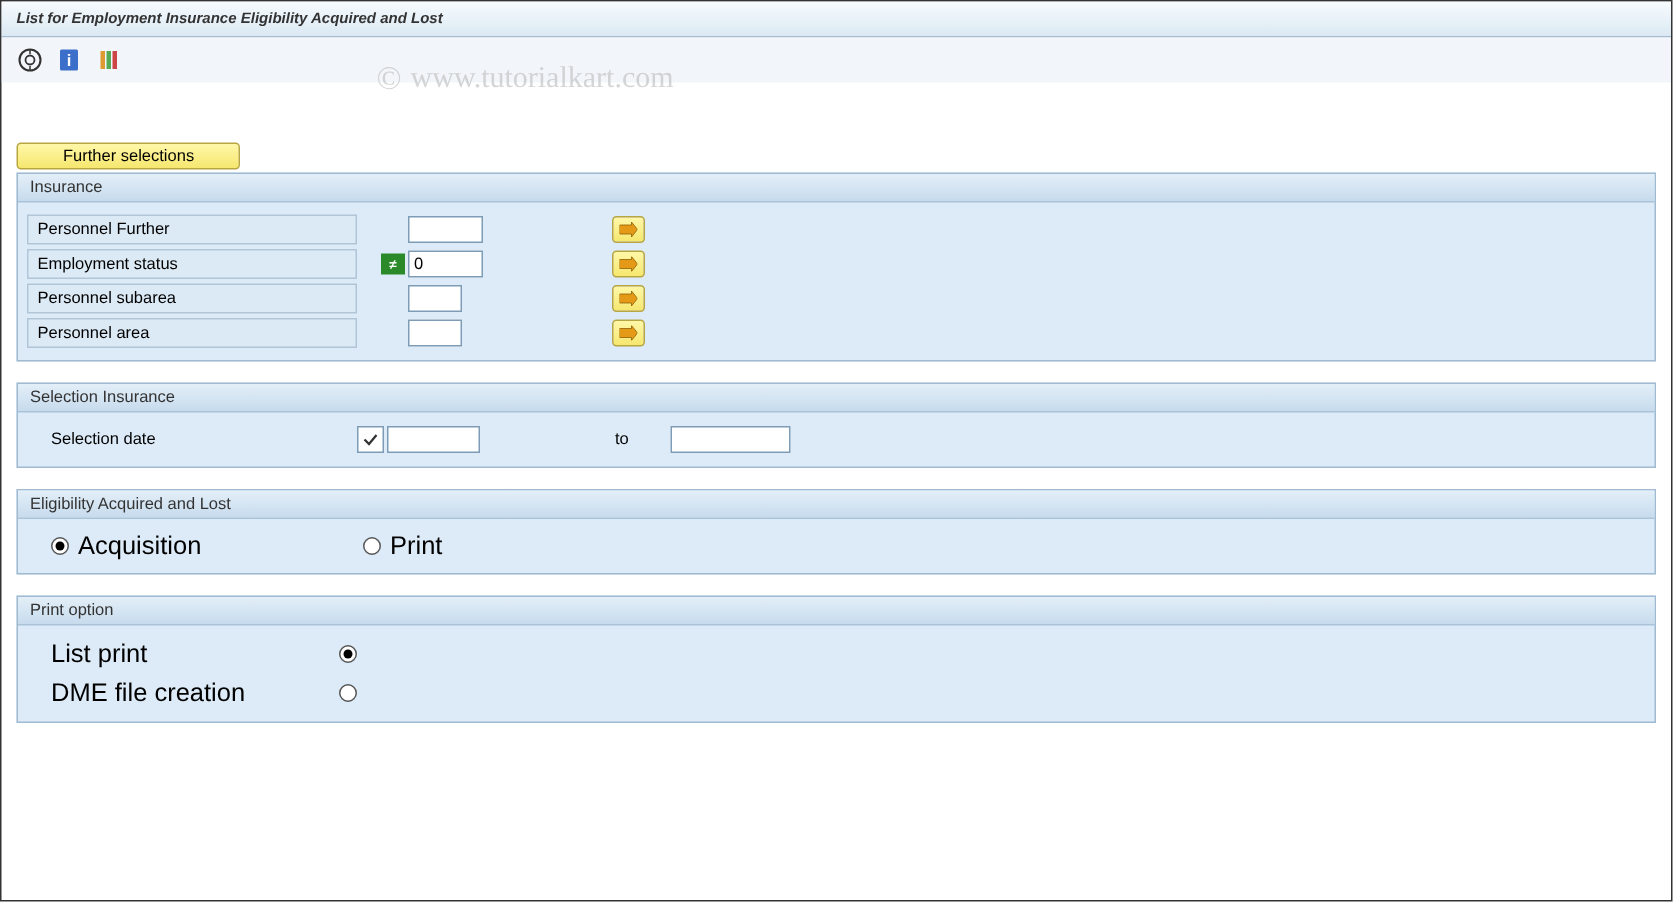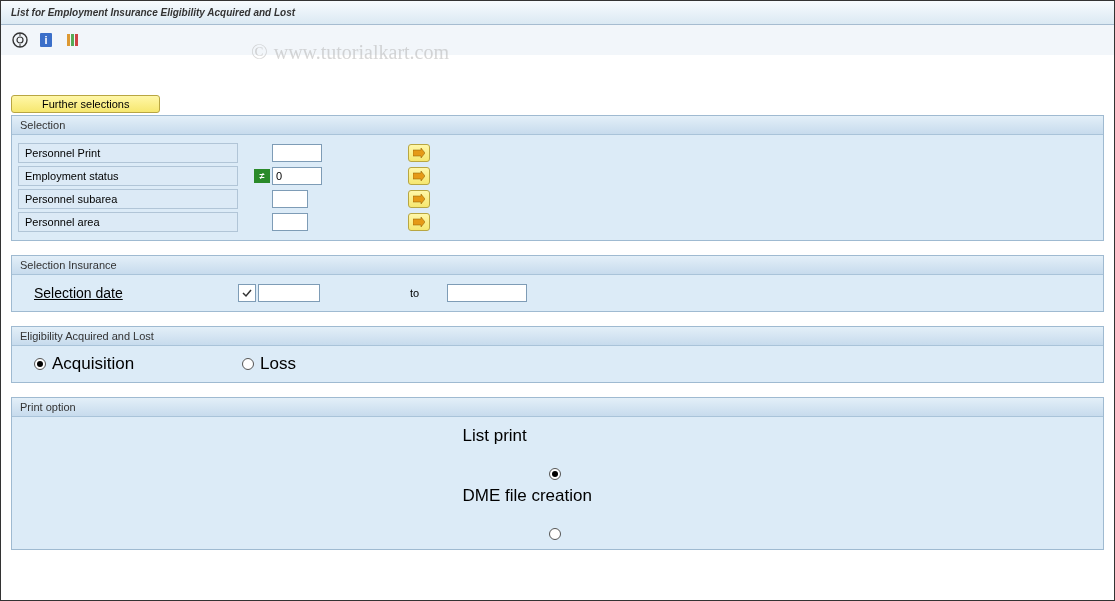--- a/index.html
+++ b/index.html
@@ -91,24 +91,23 @@
       width: 220px;
       height: 20px;
       font-size: 11px;
       display: flex;
       align-items: center;
     }
     .label-plain {
       padding: 2px 6px;
       width: 220px;
       height: 20px;
-      font-size: 14px;
-      display: flex;
-      align-items: center;
-      text-decoration: underline;
+      font-size: 11px;
+      display: flex;
+      align-items: center;
     }
     .gap-before-input { width: 34px; display:flex; justify-content:flex-end; align-items:center; }
     input.text-input {
       border: 1px solid #7e9cb6;
       background: #fff;
       height: 18px;
       font-size: 11px;
       padding: 0 3px;
     }
     .w-short { width: 50px; }
@@ -157,22 +156,21 @@
     .radio.selected::after {
       content: "";
       width: 6px; height: 6px;
       background: #000;
       border-radius: 50%;
     }
     .radio-row {
       display: flex;
       align-items: center;
       padding: 3px 16px;
-      gap: 22px;
-      flex-direction: column;
+      gap: 2px;
     }
     .radio-label { font-size: 17px; }
     .to-label { margin-left: 90px; margin-right: 28px; font-size:11px; }
   </style>
 </head>
 <body>
 
 <div class="title-bar">List for Employment Insurance Eligibility Acquired and Lost</div>
 
 <div class="toolbar">
@@ -203,24 +201,24 @@
   <span class="copy">©</span>
   <span>www.tutorialkart.com</span>
 </div>
 
 <div class="content">
 
   <button class="btn-further">Further selections</button>
 
   
   <div class="group">
-    <div class="group-header">Selection</div>
+    <div class="group-header">Insurance</div>
     <div class="group-body">
       <div class="row">
-        <div class="label-cell">Personnel Print</div>
+        <div class="label-cell">Personnel Further</div>
         <div class="gap-before-input"></div>
         <input class="text-input w-short" style="">
         <div class="spacer-to-arrow"></div>
         <div class="arrow-btn">
           <svg viewBox="0 0 12 10">
               <path d="M0 2 L8 2 L8 0 L12 5 L8 10 L8 8 L0 8 Z" fill="#e59a17" stroke="#8a5a00" stroke-width="0.5"></path>
             </svg>
         </div>
       </div>
       <div class="row">
@@ -280,21 +278,21 @@
   </div>
 
   
   <div class="group">
     <div class="group-header">Eligibility Acquired and Lost</div>
     <div class="group-body">
       <div class="row" style="padding-left:16px; gap:0;">
         <span class="radio selected"></span>
         <span class="radio-label" style="width:190px">Acquisition</span>
         <span class="radio"></span>
-        <span class="radio-label">Loss</span>
+        <span class="radio-label">Print</span>
       </div>
     </div>
   </div>
 
   
   <div class="group">
     <div class="group-header">Print option</div>
     <div class="group-body">
       <div class="radio-row">
         <span class="radio-label" style="width:190px">List print</span>

